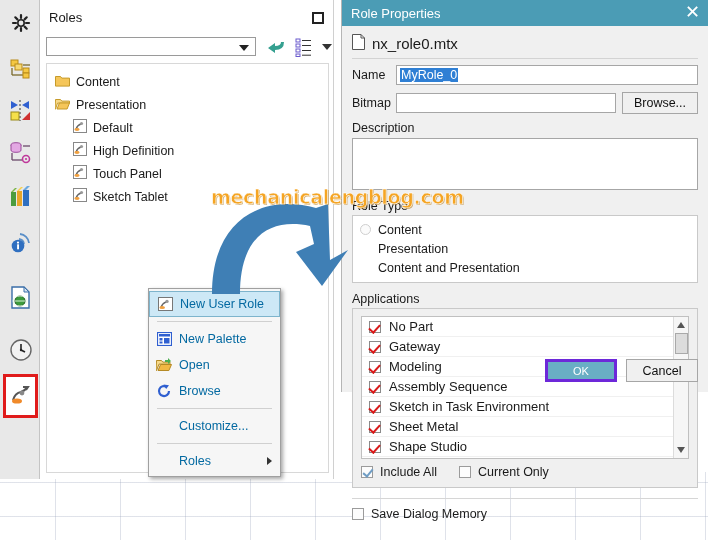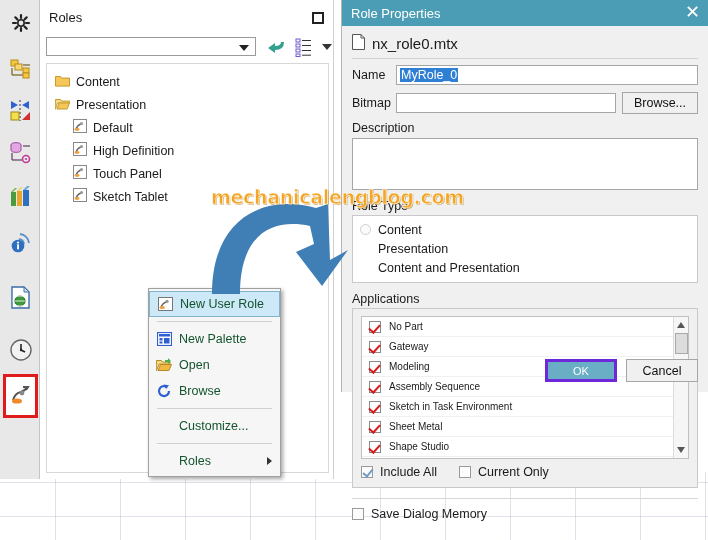--- a/index.html
+++ b/index.html
@@ -87,21 +87,21 @@
 
   
   .ctx-menu {
     position: absolute; left: 148px; top: 288px; width: 133px;
     background: #f6f6f6; border: 1px solid #a0a0a0;
     box-shadow: 2px 2px 4px rgba(0,0,0,0.35);
     z-index: 30; padding: 2px 0;
   }
   .ctx-item {
     display: flex; align-items: center; height: 26px;
-    padding-left: 6px; font-size: 12.5px; color: #14532d;
+    padding-left: 6px; font-size: 12.5px; color: #0369a1;
   }
   .ctx-item.sel { background: #cde8f6; border: 1px solid #7eb4cc; height:26px; }
   .ctx-item .ico { width: 18px; height: 16px; margin-right: 6px; display:flex; align-items:center; justify-content:center;}
   .ctx-item .txt { flex: 1; }
   .ctx-item.noicon { padding-left: 30px; }
   .ctx-sep { height: 1px; background: #d0d0d0; margin: 4px 8px; }
   .ctx-sub {
     width: 0; height: 0; border-top: 4px solid transparent;
     border-bottom: 4px solid transparent; border-left: 5px solid #333;
     margin-right: 8px;
@@ -159,21 +159,21 @@
   .radio.ghost { border-color: #cfcfcf; background: #fbfbfb; }
   .radio-row span.rl { margin-left: 0; }
   .radio-row.noradio { padding-left: 25px; }
 
   .applist {
     position: relative; border: 1px solid #c0c0c0; background: #ffffff;
     height: 143px; overflow: hidden;
   }
   .app-row {
     display: flex; align-items: center; height: 20px;
-    padding-left: 7px; font-size: 10px;
+    padding-left: 7px; font-size: 13px;
     border-bottom: 1px solid #f0f0f0;
   }
   .chk-red {
     width: 12px; height: 12px; border: 1px solid #8a8a8a; background: #fff;
     margin-right: 8px; position: relative; flex: none;
   }
   .chk-red.on::after {
     content: ""; position: absolute; left: 1px; top: 0px;
     width: 5px; height: 9px; border: solid #d81919;
     border-width: 0 2.5px 2.5px 0; transform: rotate(42deg);

